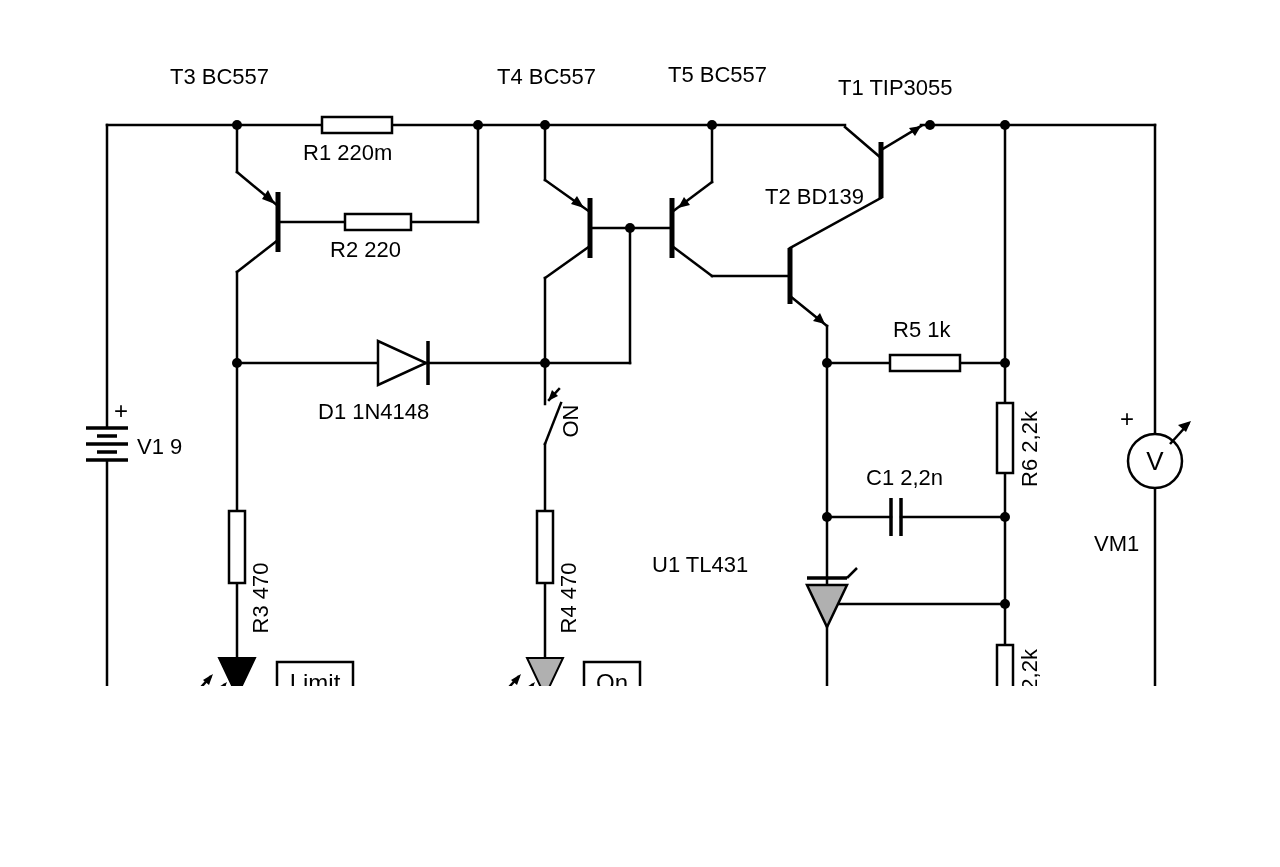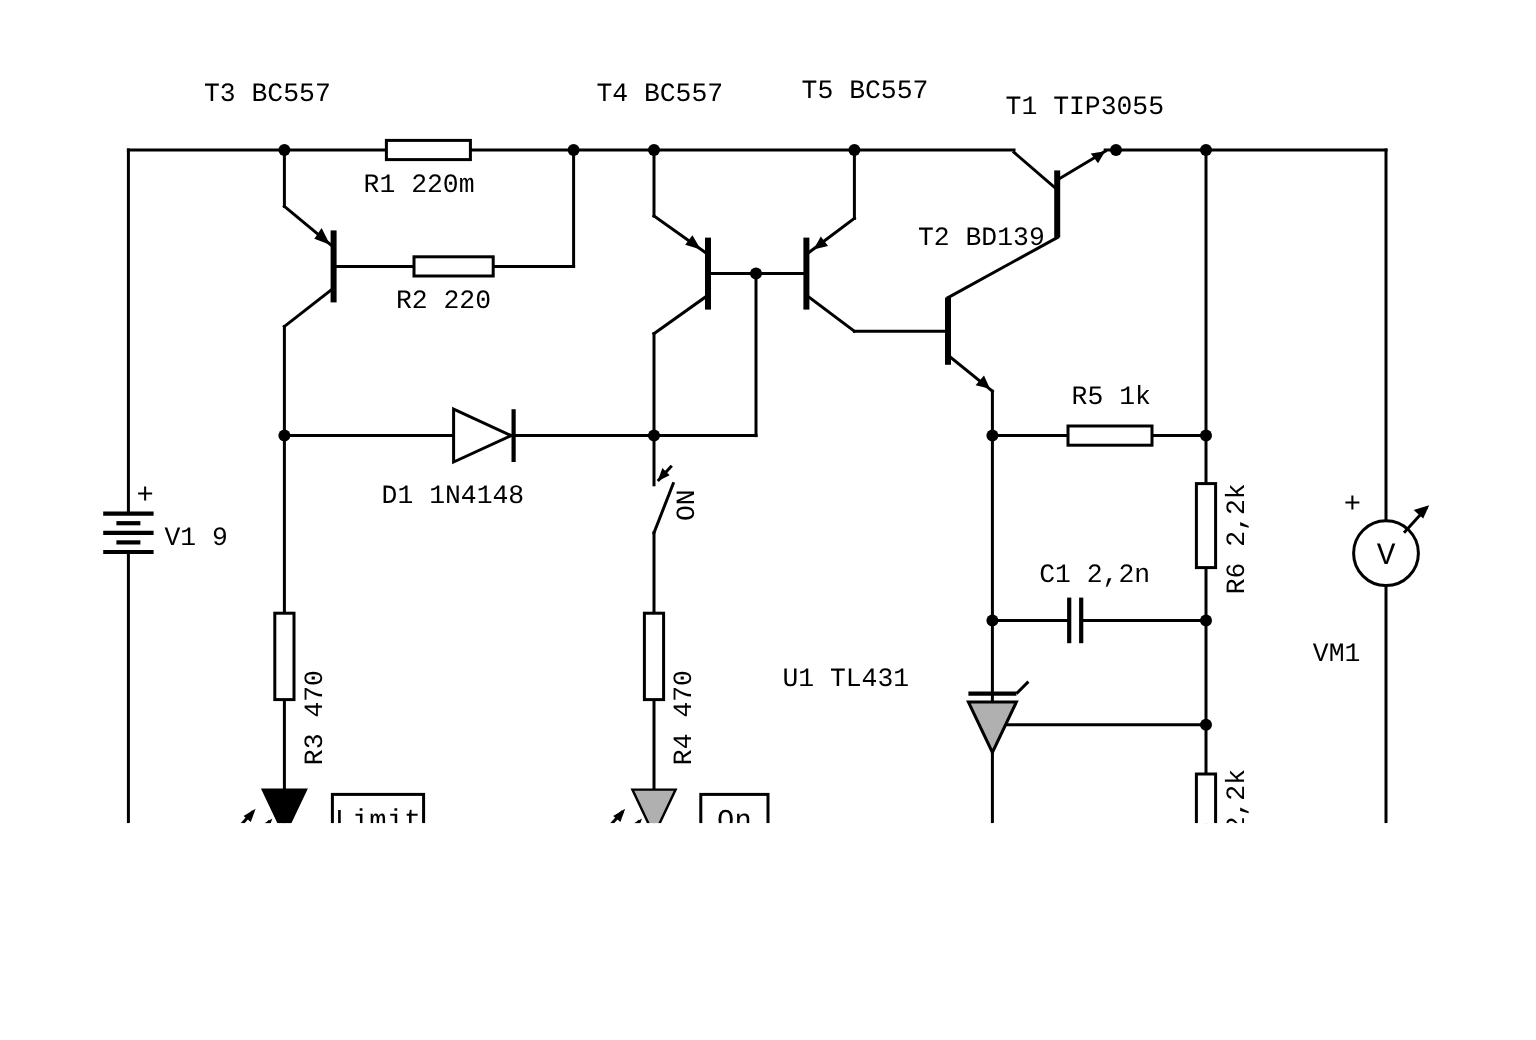--- a/index.html
+++ b/index.html
@@ -1,17 +1,17 @@
 <!DOCTYPE html>
 <html><head>
 <meta charset="utf-8">
 <style>
   html,body{margin:0;padding:0;background:#fff;}
   .stage{position:relative;width:1280px;height:686px;background:#fff;overflow:hidden;
-         font-family:Liberation Mono, monospace;border-radius:14px;}
+         font-family:Liberation Sans, sans-serif;border-radius:14px;}
   svg{display:block;}
   .wire{stroke:#000;stroke-width:2.5;fill:none;stroke-linecap:square;}
   .bar{stroke:#000;stroke-width:5;fill:none;stroke-linecap:butt;}
   .thin{stroke:#000;stroke-width:2.5;fill:none;}
   .plate{stroke:#000;stroke-width:3.5;fill:none;}
   .boxc{fill:#fff;stroke:#000;stroke-width:2.5;}
   .dot{fill:#000;stroke:none;}
   .arrow{fill:#000;stroke:none;}
   .lbl{font-size:22px;fill:#000;}
   .lbl-big{font-size:24px;fill:#000;}

